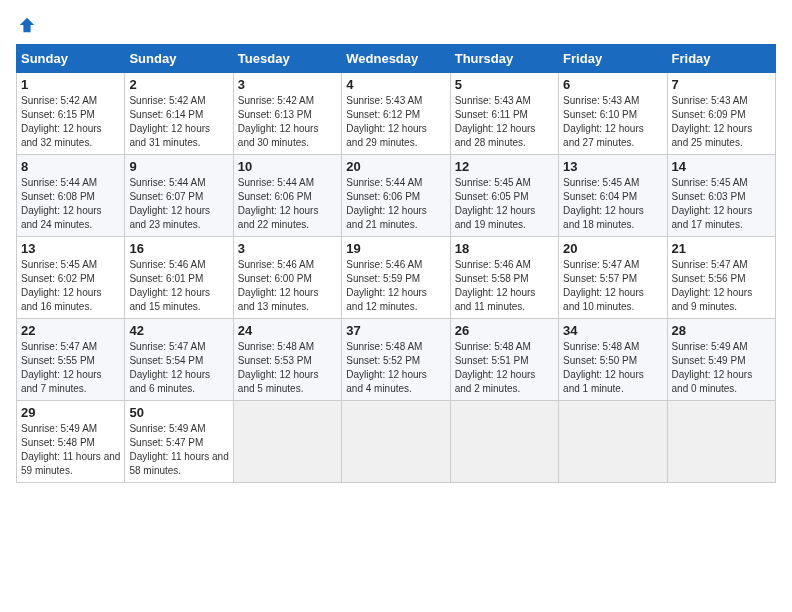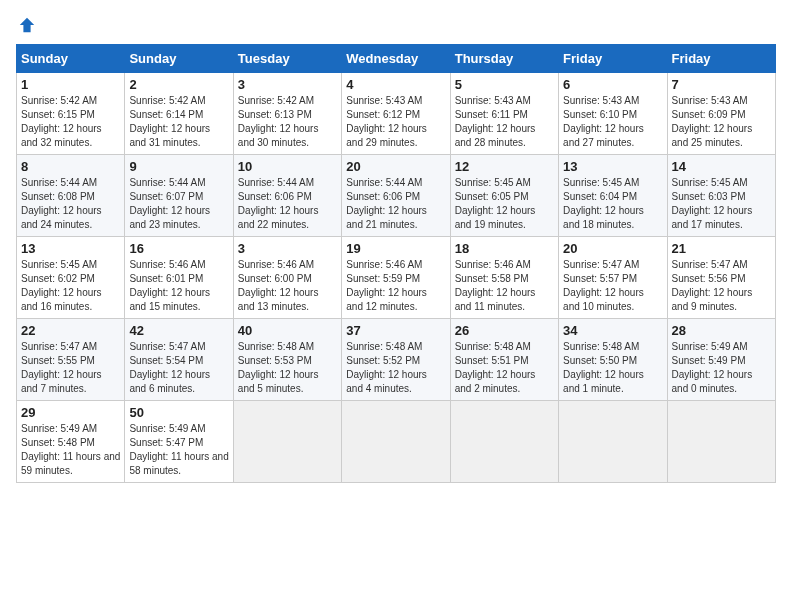--- a/index.html
+++ b/index.html
@@ -259,21 +259,21 @@
 Sunset: 5:55 PM
 Daylight: 12 hours and 7 minutes.</div>
         </td>
         <td>
           <span class="day-num">42</span>
           <div class="day-info" style="white-space: pre-line;">Sunrise: 5:47 AM
 Sunset: 5:54 PM
 Daylight: 12 hours and 6 minutes.</div>
         </td>
         <td>
-          <span class="day-num">40</span>
+          <span class="day-num">24</span>
           <div class="day-info" style="white-space: pre-line;">Sunrise: 5:48 AM
 Sunset: 5:53 PM
 Daylight: 12 hours and 5 minutes.</div>
         </td>
         <td>
           <span class="day-num">37</span>
           <div class="day-info" style="white-space: pre-line;">Sunrise: 5:48 AM
 Sunset: 5:52 PM
 Daylight: 12 hours and 4 minutes.</div>
         </td>

